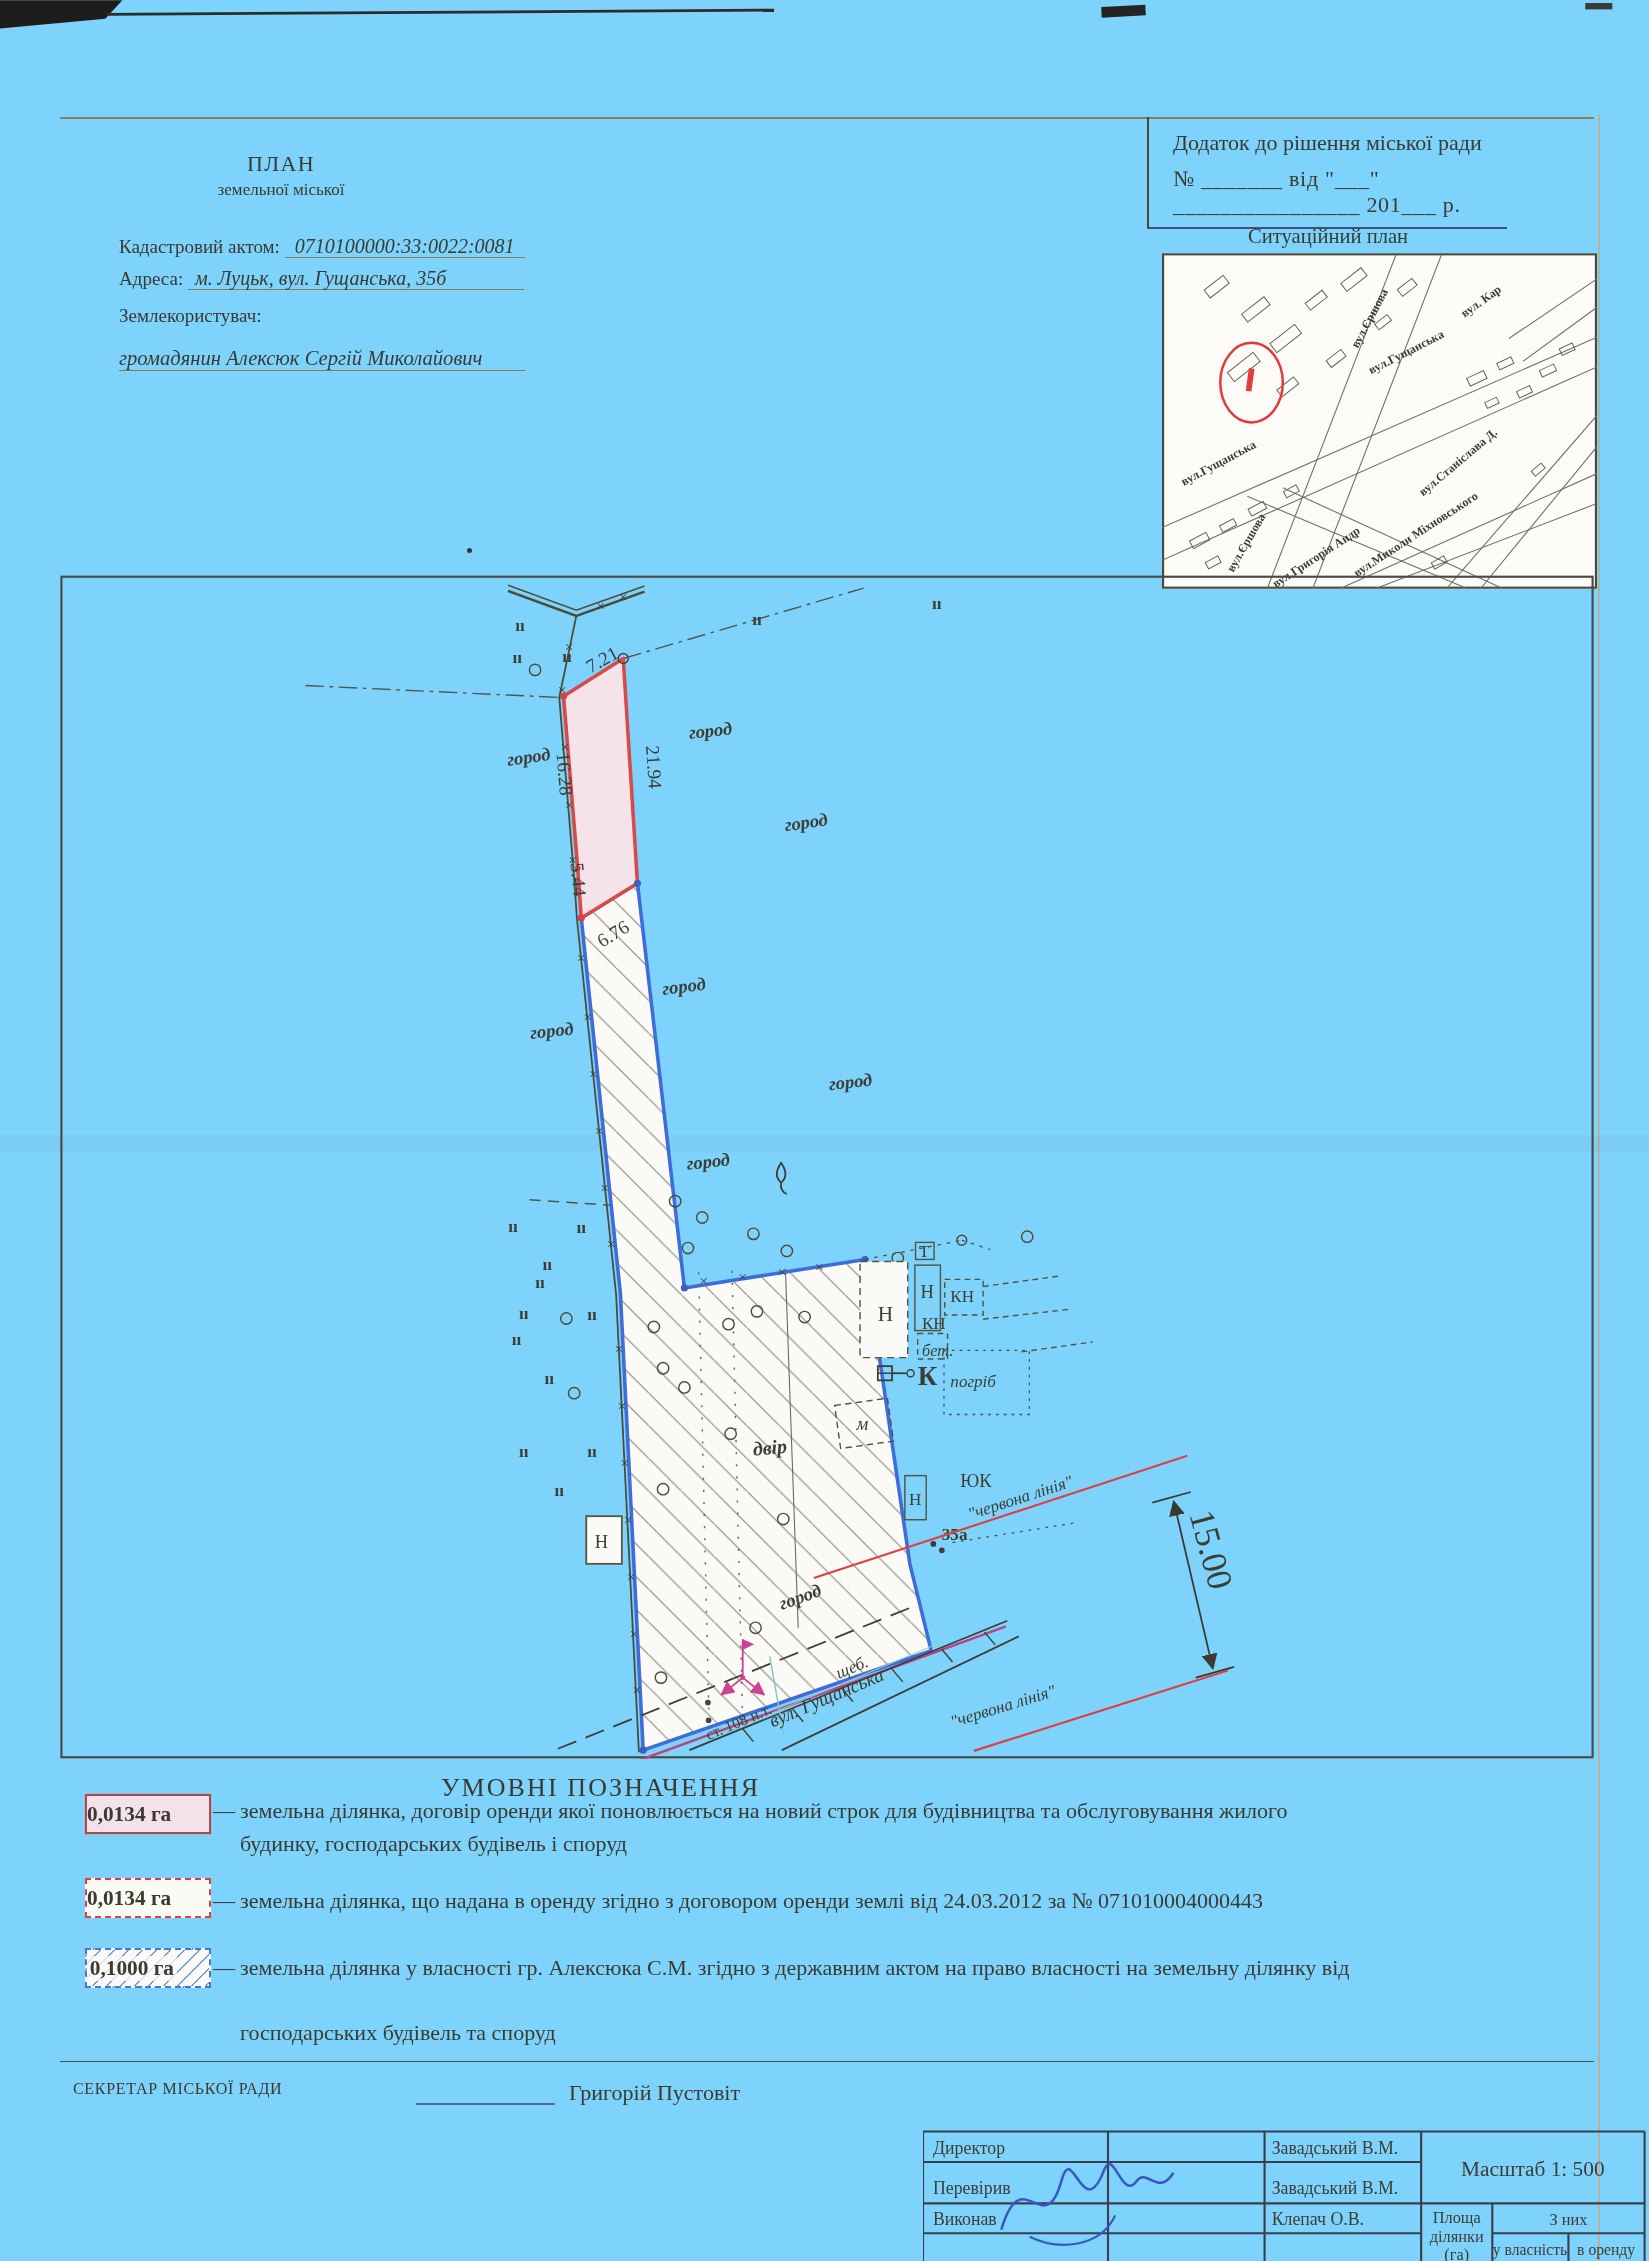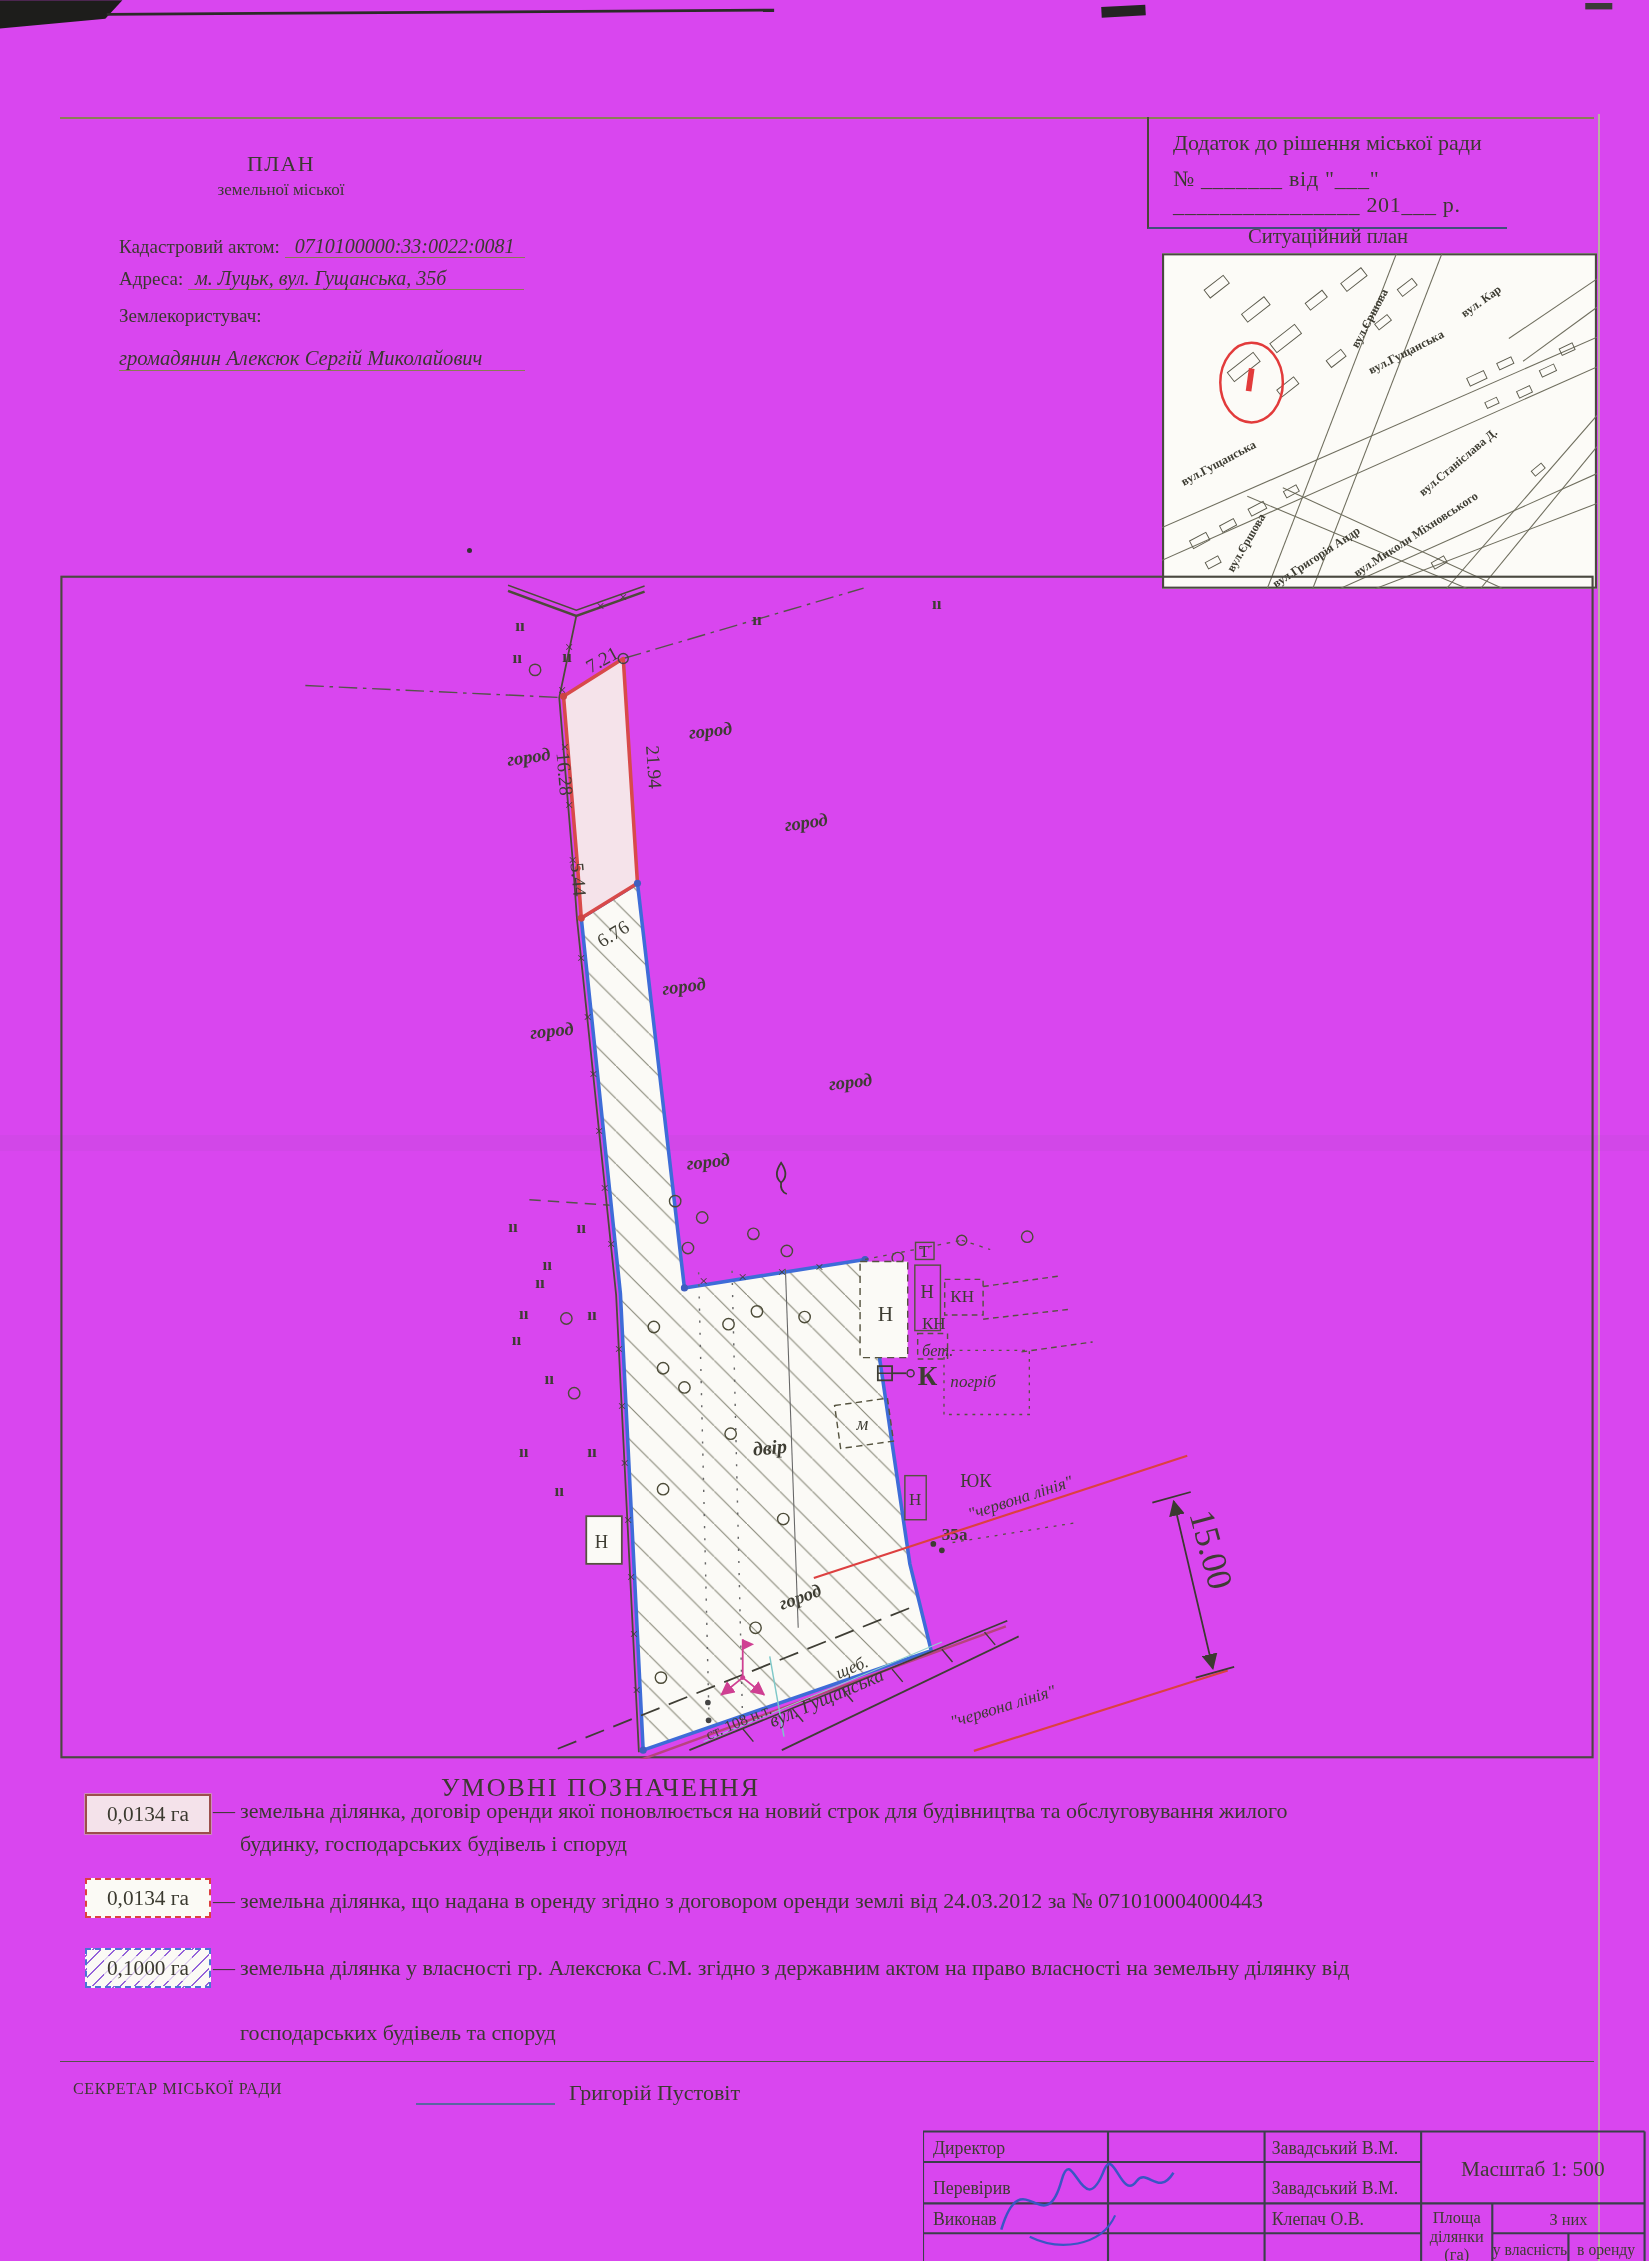--- a/index.html
+++ b/index.html
@@ -1,24 +1,24 @@
 <!DOCTYPE html>
 <html style="font-size:11.4px"><head>
 <meta charset="utf-8">
 <style>
   html,body{margin:0;padding:0;background:#888;}
-  #page{position:relative;width:1650px;height:2261px;background:#d946ef;overflow:hidden;
+  #page{position:relative;width:1650px;height:2261px;background:#7dd3fc;overflow:hidden;
         font-family:"Liberation Serif",serif;color:#3b3a30;}
   .abs{position:absolute;}
   .ital{font-style:italic;}
   .und{border-bottom:1.4px solid #8a7a55;}
   .hline{position:absolute;background:#4a4637;height:2.1px;}
   svg text{font-family:"Liberation Serif",serif;fill:#3e3d33;}
-  .legend-box{position:absolute;width:122px;height:36px;display:flex;align-items:center;justify-content:center;
-      font-weight:normal;font-size:21.3px;}
+  .legend-box{position:absolute;width:122px;height:36px;display:flex;align-items:center;justify-content:flex-start;
+      font-weight:bold;font-size:21.3px;}
   .lb1{background:#f4e2ea;border:2.1px solid #9c4f4c;box-shadow:0 0 0 0.7px #caa;}
   .lb2{background:#fbfaf5;border:2.1px dashed #dd4040;}
   .lb3{border:2.1px dashed #4a74d4;background:repeating-linear-gradient(135deg,#fbfaf5 0 8.5px,rgba(90,120,200,.55) 8.5px 10px);}
   .ltext{position:absolute;font-size:22px;white-space:nowrap;}
   .band{position:absolute;left:0;width:100%;background:rgba(100,100,110,.05);}
 </style>
 </head>
 <body>
 
 <div id="page">

